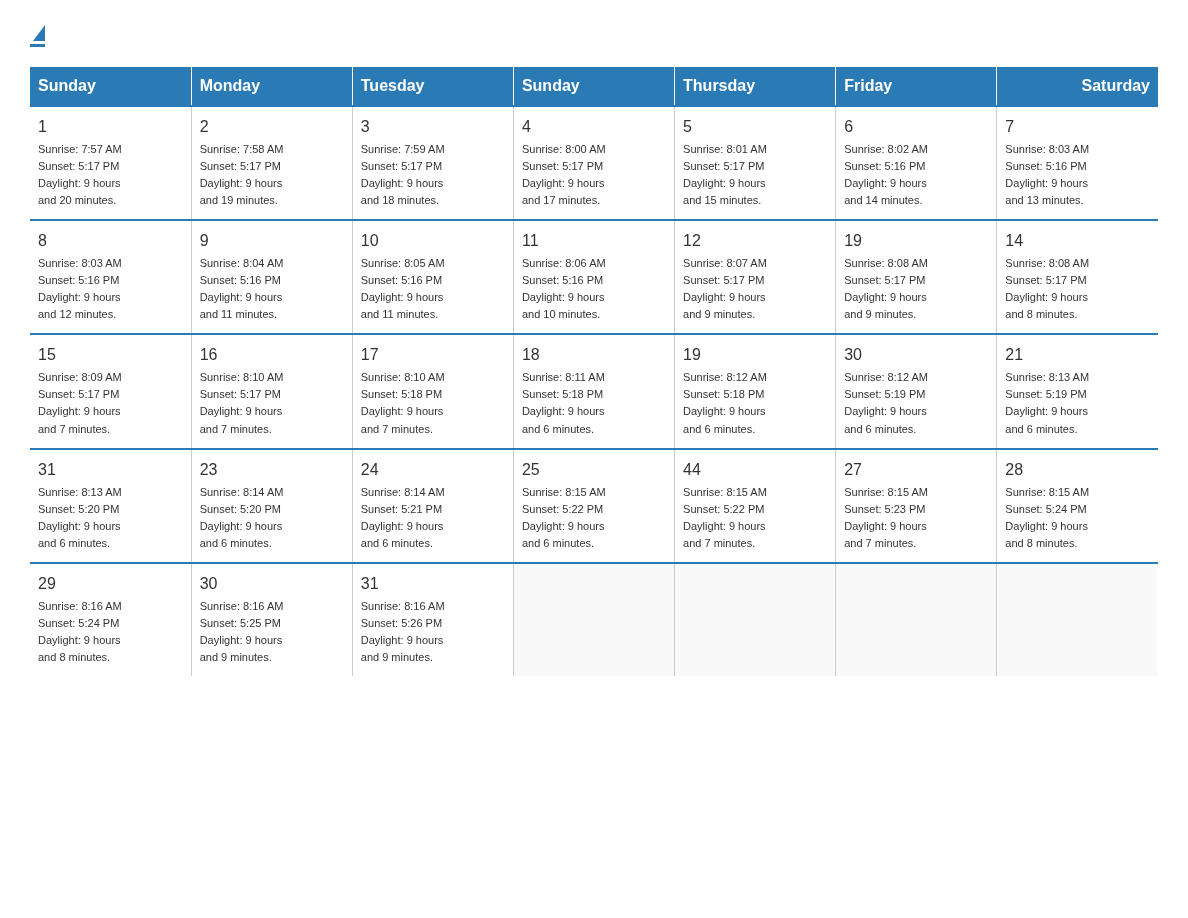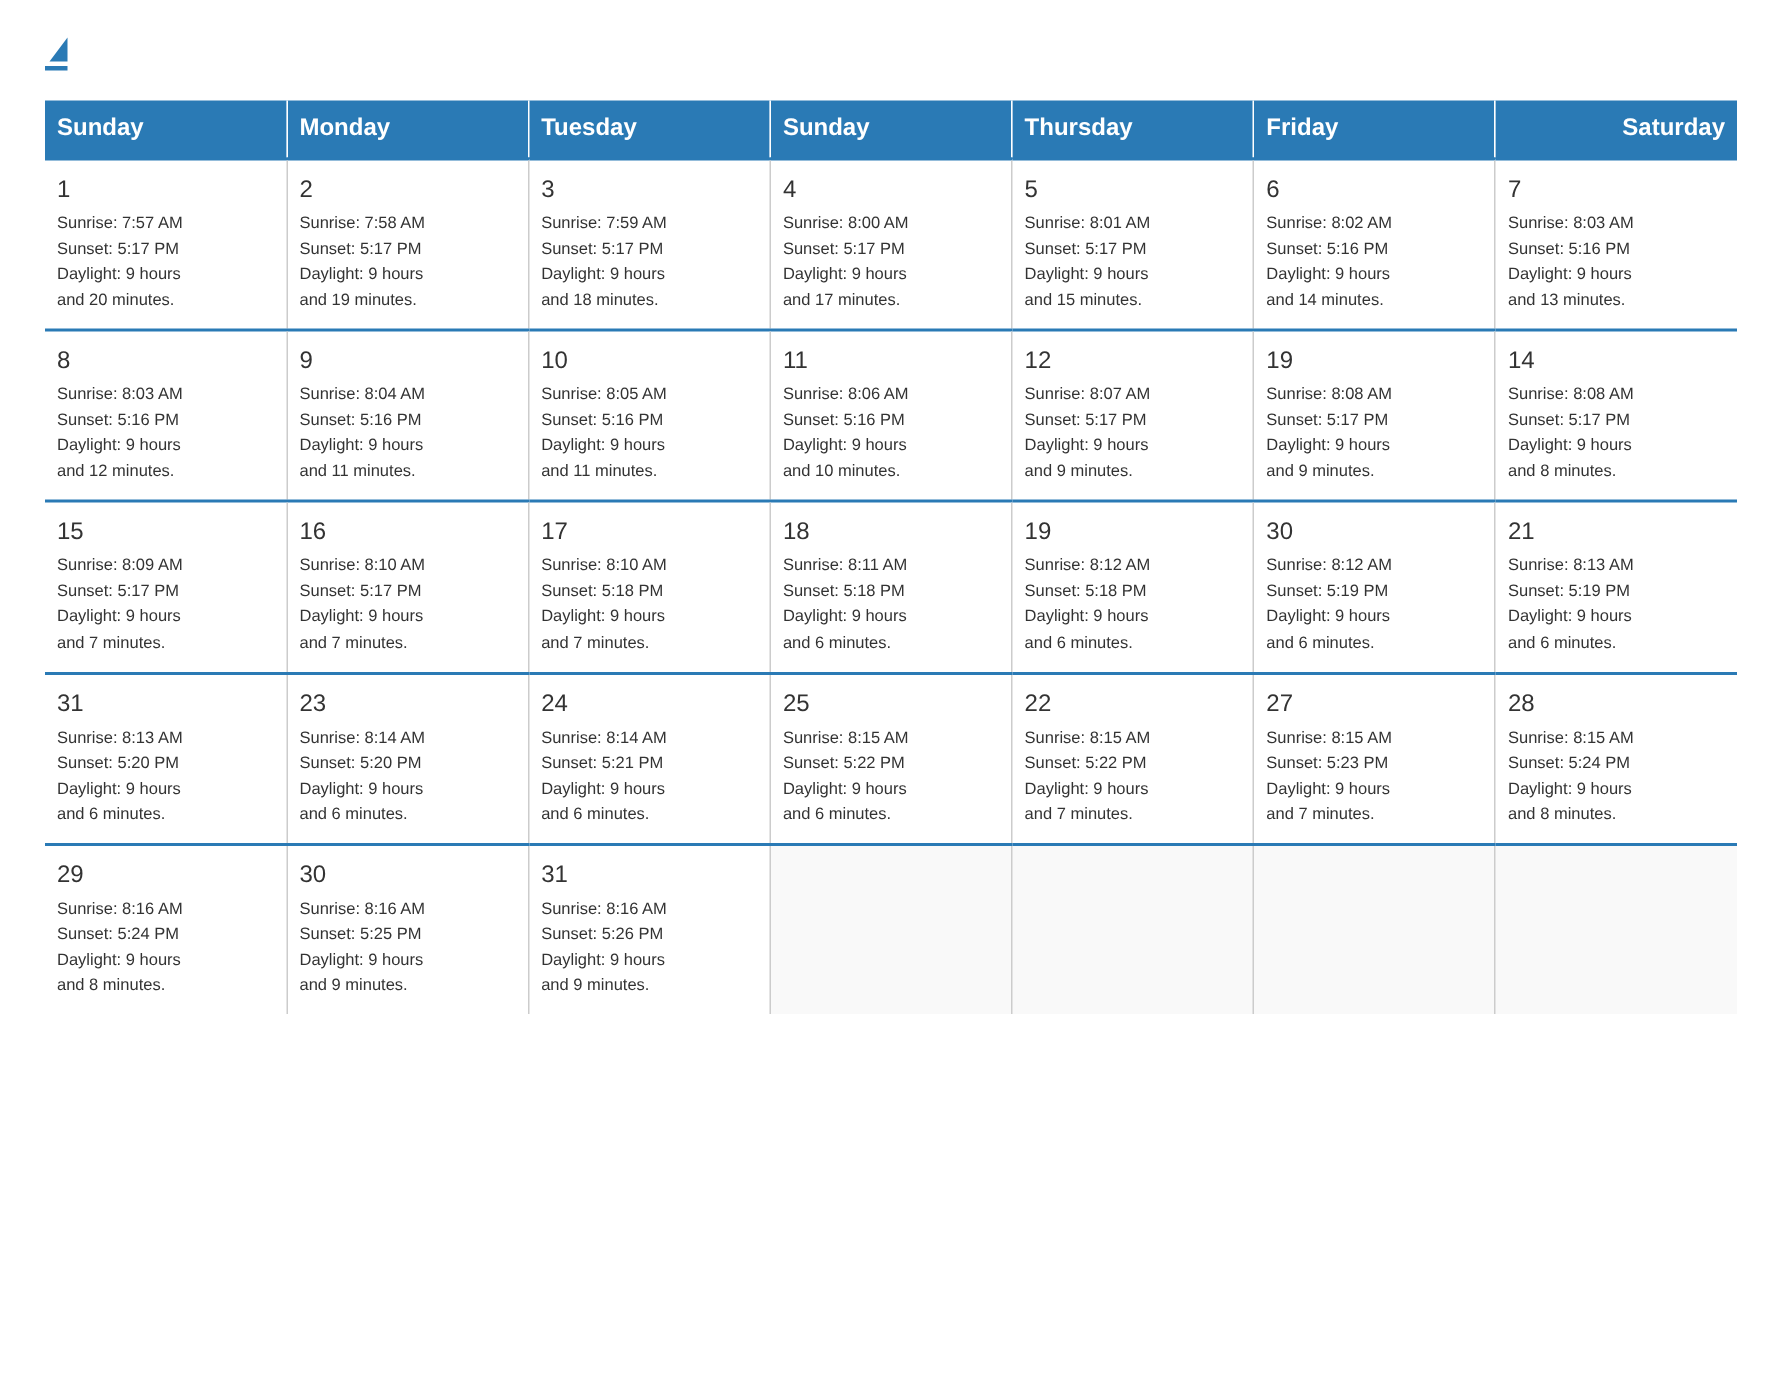--- a/index.html
+++ b/index.html
@@ -363,21 +363,21 @@
         <td>
         <span class="day-num">25</span>
         <div class="day-info">
           Sunrise: 8:15 AM<br>
           Sunset: 5:22 PM<br>
           Daylight: 9 hours<br>
           and 6 minutes.
         </div>
       </td>
         <td>
-        <span class="day-num">22</span>
+        <span class="day-num">44</span>
         <div class="day-info">
           Sunrise: 8:15 AM<br>
           Sunset: 5:22 PM<br>
           Daylight: 9 hours<br>
           and 7 minutes.
         </div>
       </td>
         <td>
         <span class="day-num">27</span>
         <div class="day-info">

